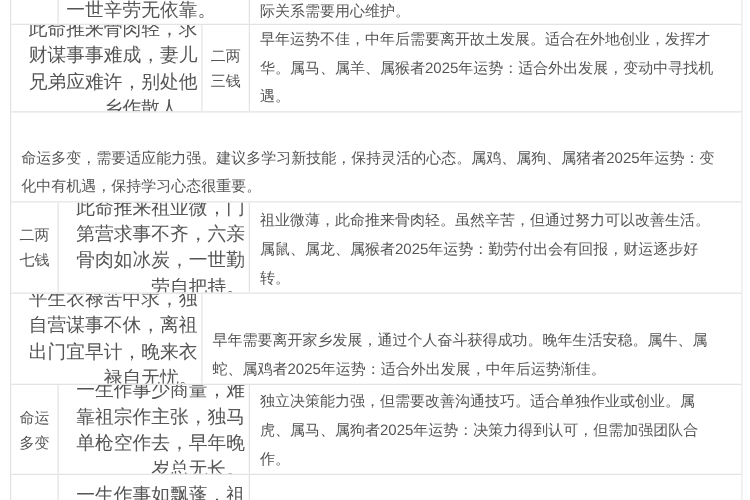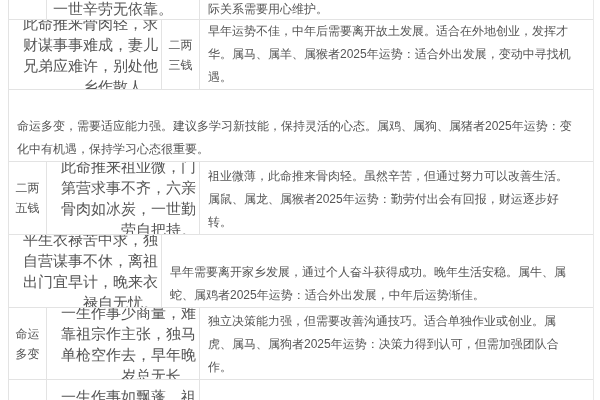--- a/index.html
+++ b/index.html
@@ -123,21 +123,21 @@
   </div>
 
   <div class="row r2">
     <div class="cell c-interp">
       <span>命运多变，需要适应能力强。建议多学习新技能，保持灵活的心态。属鸡、属狗、属猪者2025年运势：变化中有机遇，保持学习心态很重要。</span>
     </div>
   </div>
 
   <div class="row r3">
     <div class="cell c-weight">
-      <span class="wtext">二两五钱</span>
+      <span class="wtext">二两七钱</span>
     </div>
     <div class="cell c-poem">
       <span>此命推来祖业微，门第营求事不齐，六亲骨肉如冰炭，一世勤劳自把持。</span>
     </div>
     <div class="cell c-interp">
       <span>祖业微薄，此命推来骨肉轻。虽然辛苦，但通过努力可以改善生活。属鼠、属龙、属猴者2025年运势：勤劳付出会有回报，财运逐步好转。</span>
     </div>
   </div>
 
   <div class="row r4">

